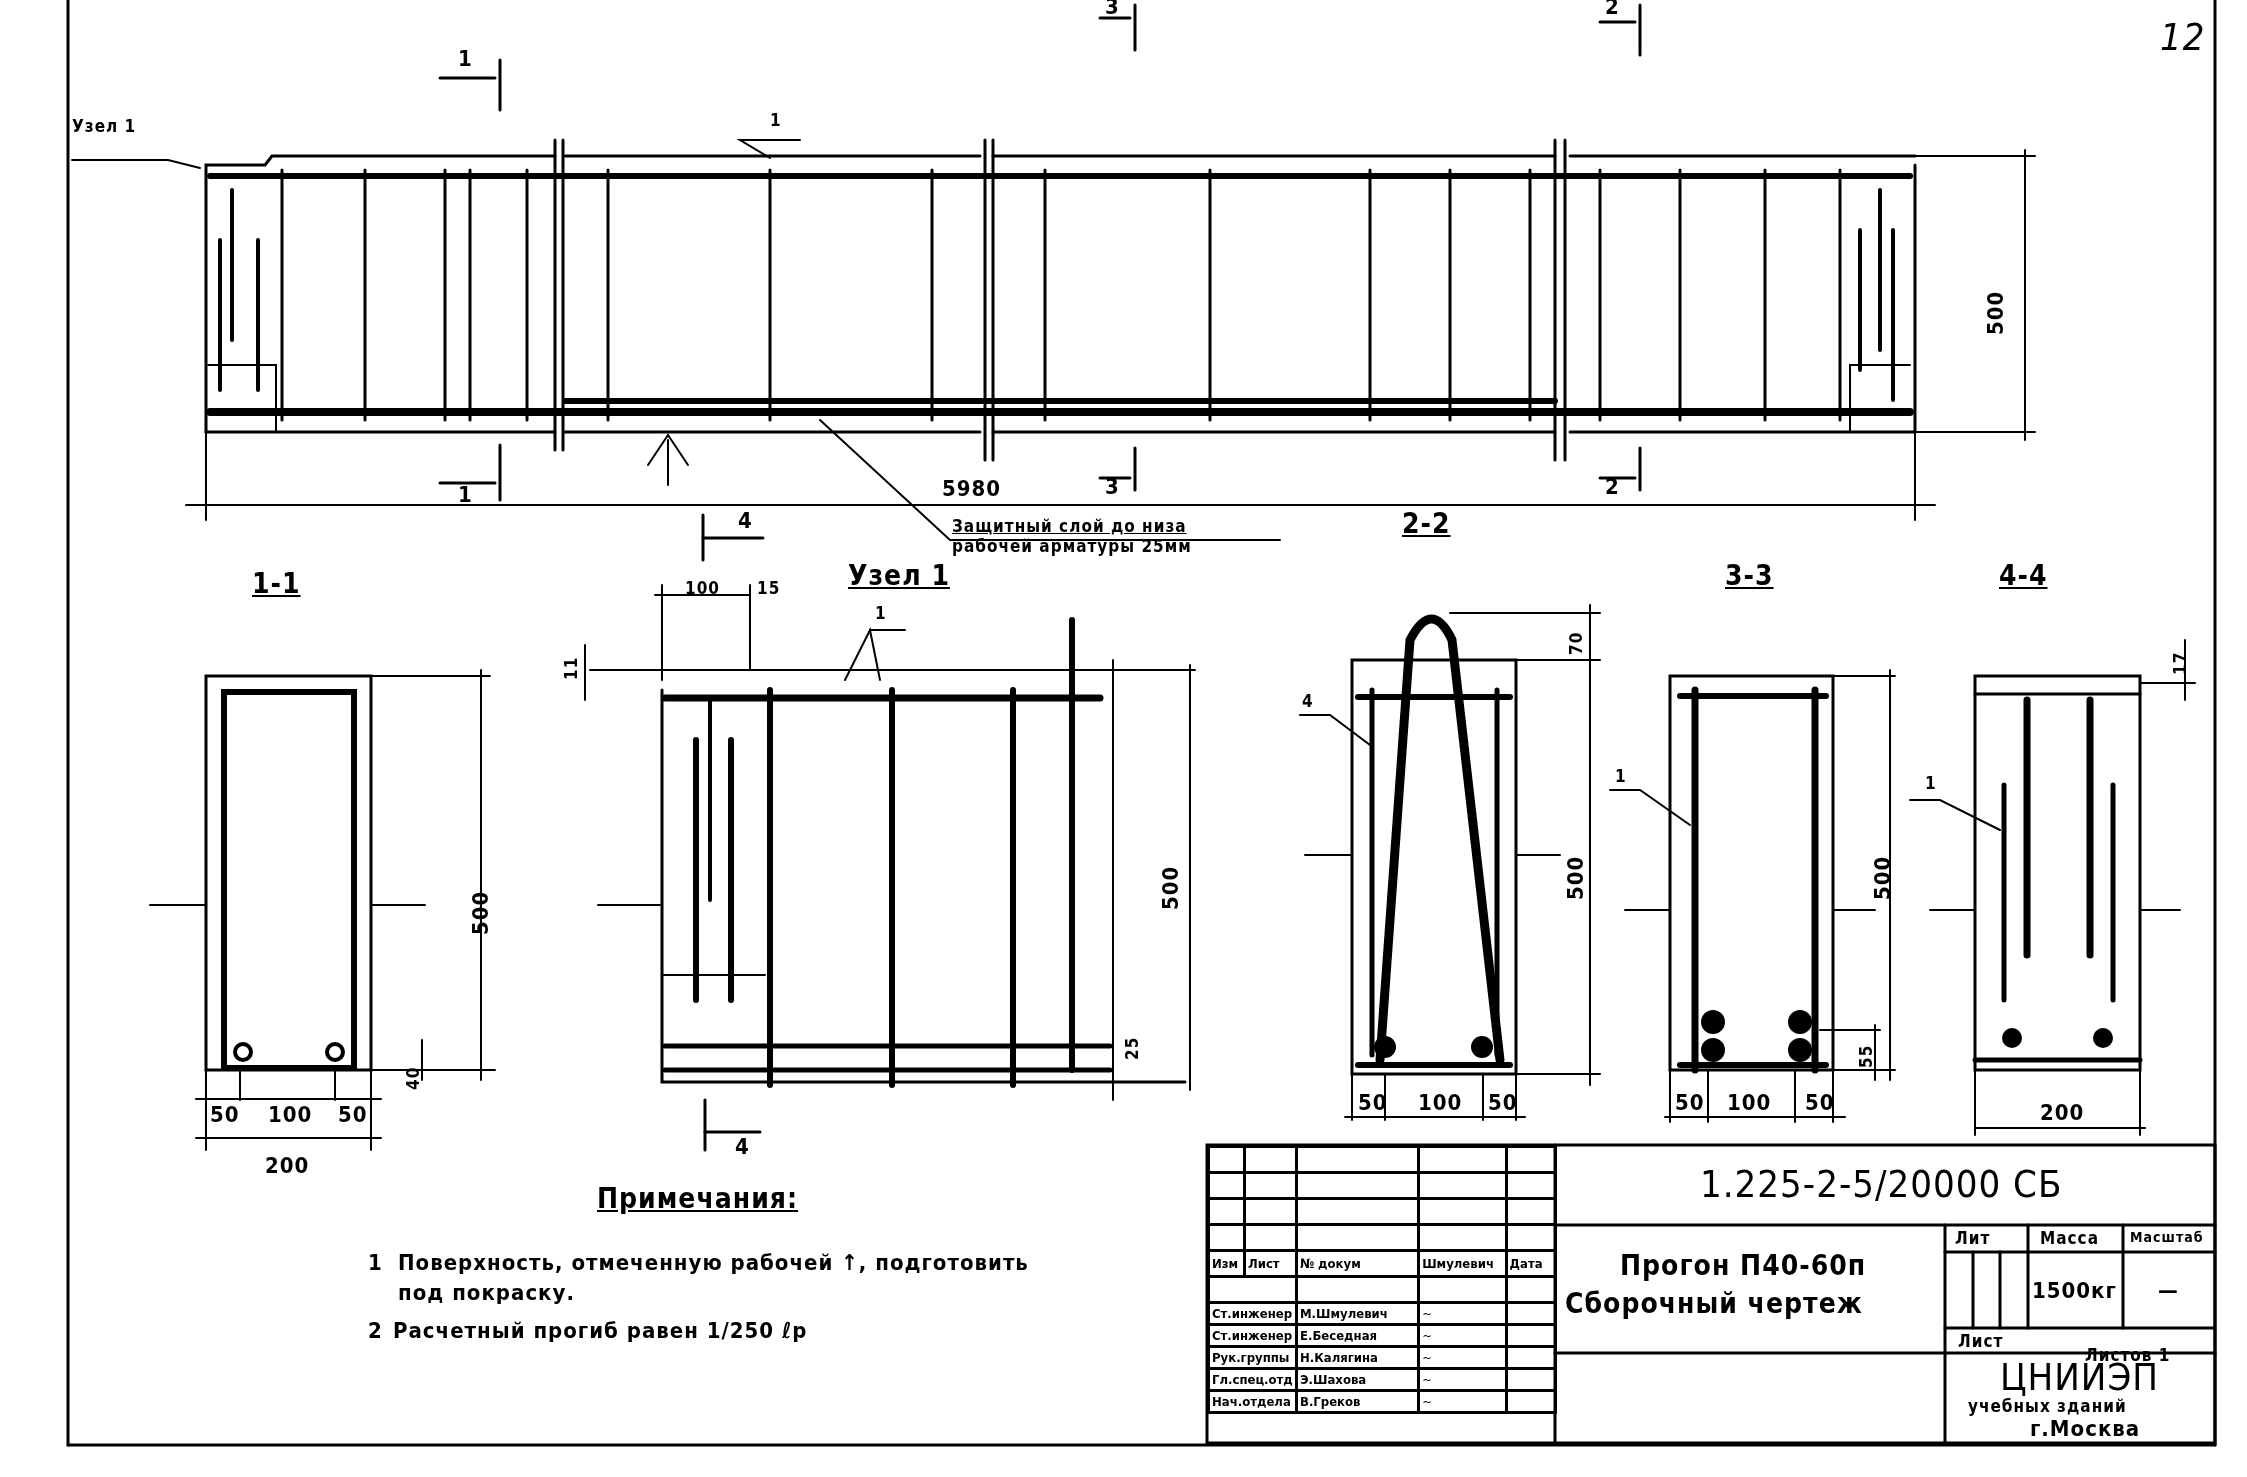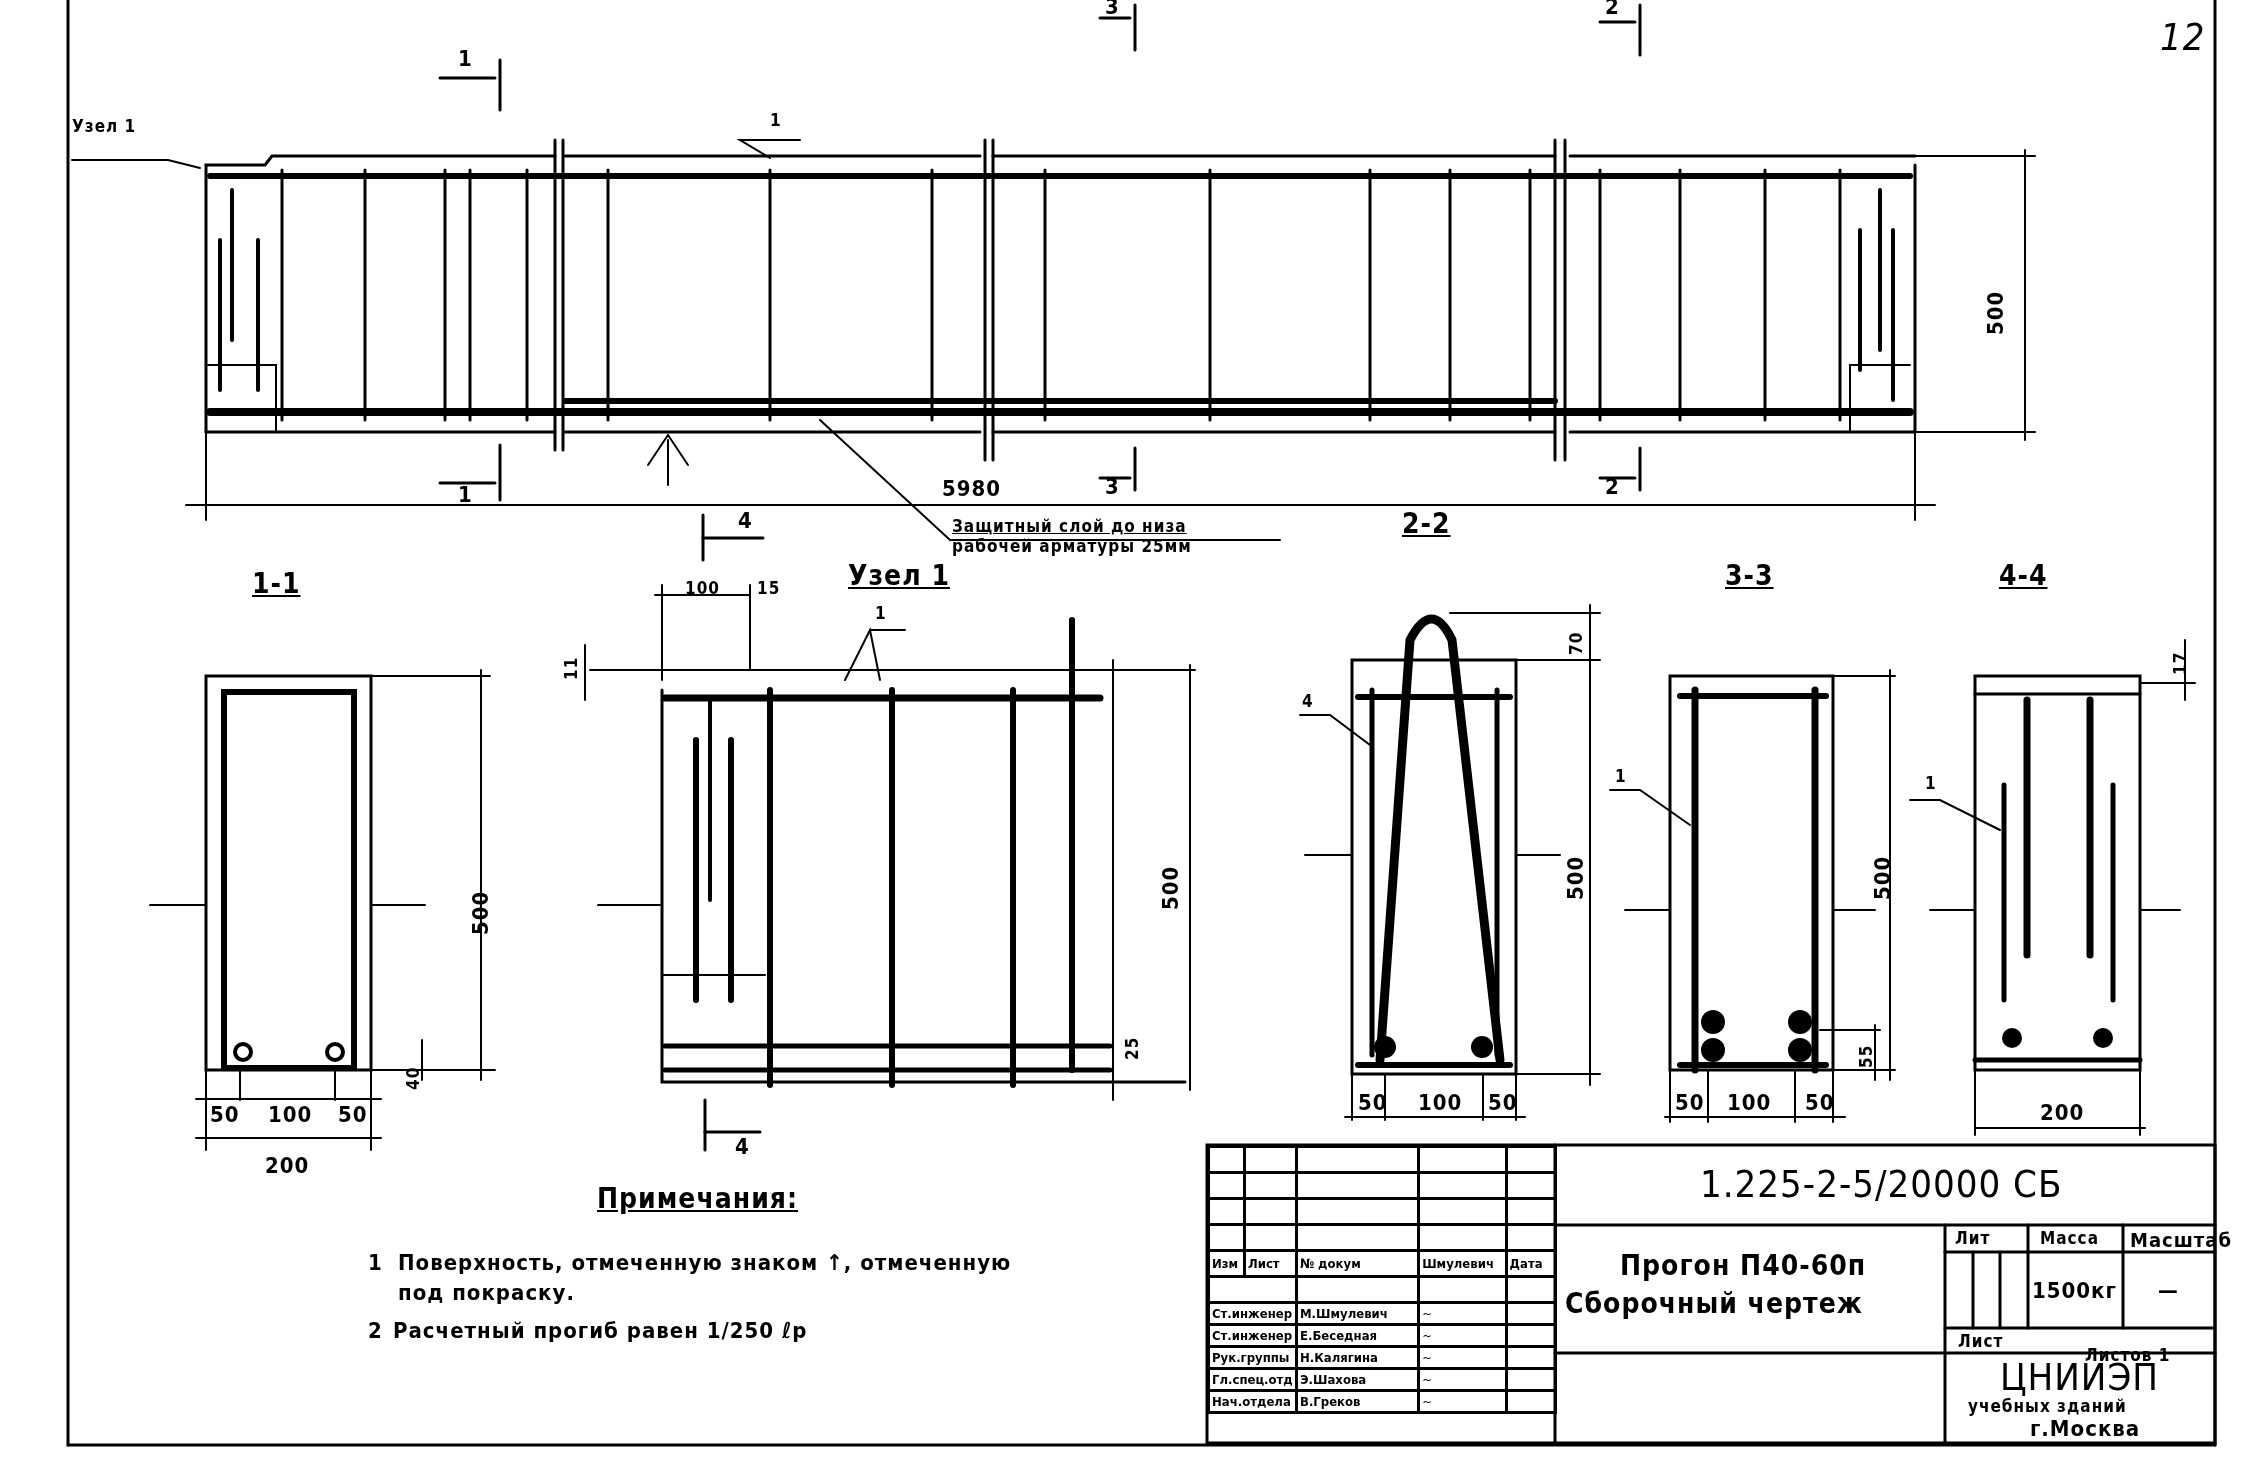--- a/index.html
+++ b/index.html
@@ -297,21 +297,21 @@
 <div class="t md" style="left:1727px;top:1092px;">100</div>
 <div class="t md" style="left:1805px;top:1092px;">50</div>
 
 <div class="t lg u" style="left:1999px;top:562px;">4-4</div>
 <div class="t sm v" style="left:2172px;top:675px;">17</div>
 <div class="t md" style="left:2040px;top:1102px;">200</div>
 <div class="t sm" style="left:1925px;top:775px;">1</div>
 
 <div class="t lg u" style="left:597px;top:1185px;">Примечания:</div>
 <div class="t md" style="left:368px;top:1252px;">1</div>
-<div class="t md" style="left:398px;top:1252px;">Поверхность, отмеченную знаком ↑, отмеченную</div>
+<div class="t md" style="left:398px;top:1252px;">Поверхность, отмеченную рабочей ↑, подготовить</div>
 <div class="t md" style="left:398px;top:1282px;">под покраску.</div>
 <div class="t md" style="left:368px;top:1320px;">2</div>
 <div class="t md" style="left:393px;top:1320px;">Расчетный прогиб равен 1/250 ℓр</div>
 
 <table class="tb" style="left:1207px;top:1145px;width:350px;">
   <colgroup>
       <col style="width:36px">
       <col style="width:52px">
       <col style="width:124px">
       <col style="width:88px">
@@ -391,20 +391,20 @@
   </tr>
 </tbody>
   </table>
 
 <div class="t xl" style="left:1700px;top:1165px;font-weight:normal;">1.225-2-5/20000 СБ</div>
 <div class="t lg" style="left:1620px;top:1252px;">Прогон П40-60п</div>
 <div class="t lg" style="left:1565px;top:1290px;">Сборочный чертеж</div>
 
 <div class="t sm" style="left:1955px;top:1230px;">Лит</div>
 <div class="t sm" style="left:2040px;top:1230px;">Масса</div>
-<div class="t sm" style="left:2130px;top:1230px;font-size:20px;text-align:right;">Масштаб</div>
+<div class="t sm" style="left:2130px;top:1230px;font-size:14px;text-align:right;">Масштаб</div>
 <div class="t md" style="left:2032px;top:1280px;">1500кг</div>
 <div class="t md" style="left:2158px;top:1280px;">—</div>
 <div class="t sm" style="left:1958px;top:1333px;">Лист</div>
 <div class="t sm" style="left:2085px;top:1333px;margin-top:14px;">Листов 1</div>
 <div class="t xl" style="left:2000px;top:1358px;font-weight:normal;">ЦНИИЭП</div>
 <div class="t sm" style="left:1968px;top:1398px;">учебных зданий</div>
 <div class="t md" style="left:2030px;top:1418px;">г.Москва</div>
 
 </body></html>

